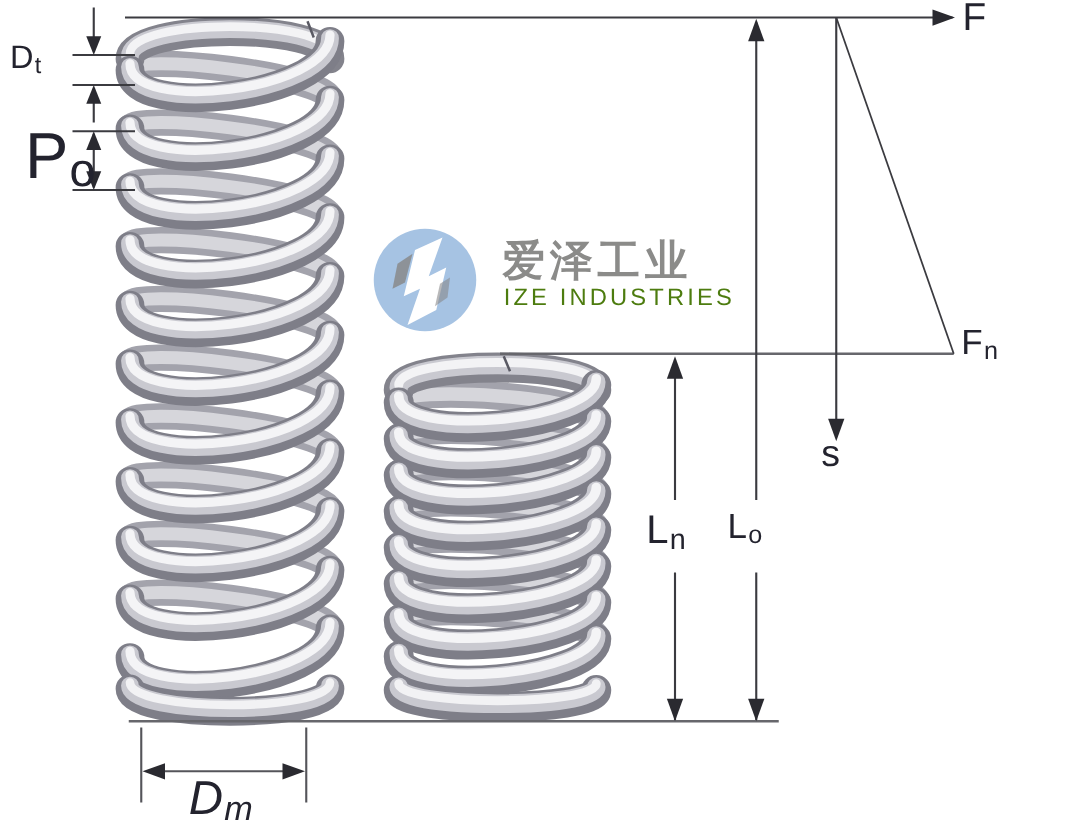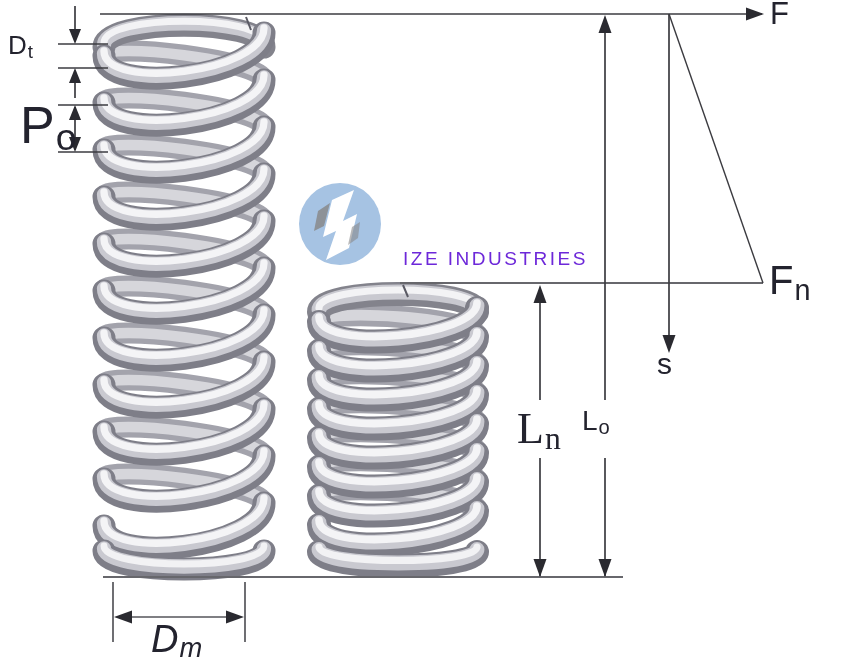--- a/index.html
+++ b/index.html
@@ -12,32 +12,32 @@
   .dimlabel{
     position:absolute;color:#23232e;line-height:1;white-space:nowrap;
     font-family:"Liberation Sans","DejaVu Sans",sans-serif;
   }
   .dimlabel sub{
     font-size:0.72em;vertical-align:baseline;position:relative;top:0.2em;margin-left:1px;
   }
   .lbl-dt{left:8px;top:32px;font-size:26px;}
   .lbl-po{left:20px;top:99px;font-size:52px;}
   .lbl-f{left:770px;top:-2px;font-size:31px;}
-  .lbl-fn{left:769px;top:260px;font-size:40px;}
+  .lbl-fn{left:769px;top:260px;font-size:28px;}
   .lbl-s{left:657px;top:349px;font-size:30px;}
-  .lbl-ln{left:517px;top:407px;font-size:44px;font-family:Liberation Serif, serif;}
+  .lbl-ln{left:517px;top:407px;font-size:32px;}
   .lbl-lo{left:582px;top:407px;font-size:28px;}
   .lbl-dm{left:151px;top:620px;font-size:38px;font-style:italic;}
   .wm-cn{
     position:absolute;left:402px;top:192px;font-size:34px;font-weight:600;
     color:#8b8b89;letter-spacing:4px;line-height:1;
   }
   .wm-en{
     position:absolute;left:403px;top:229px;font-size:19px;font-weight:400;
-    color:#6d28d9;letter-spacing:2.5px;line-height:1;margin-top:20px;
+    color:#4d7c0f;letter-spacing:2.5px;line-height:1;
   }
 </style>
 </head>
 <body>
 
 <div id="stage">
 
   <svg width="858" height="661" viewBox="0 0 858 661">
 
     <g>
@@ -227,14 +227,15 @@
 
   <div class="dimlabel lbl-dt"><span>D</span><sub>t</sub></div>
   <div class="dimlabel lbl-po"><span>P</span><sub>o</sub></div>
   <div class="dimlabel lbl-f"><span>F</span></div>
   <div class="dimlabel lbl-fn"><span>F</span><sub>n</sub></div>
   <div class="dimlabel lbl-s"><span>s</span></div>
   <div class="dimlabel lbl-ln"><span>L</span><sub>n</sub></div>
   <div class="dimlabel lbl-lo"><span>L</span><sub>o</sub></div>
   <div class="dimlabel lbl-dm"><span>D</span><sub>m</sub></div>
 
+  <div class="wm-cn">爱泽工业</div>
   <div class="wm-en">IZE INDUSTRIES</div>
 </div>
 
 </body></html>

